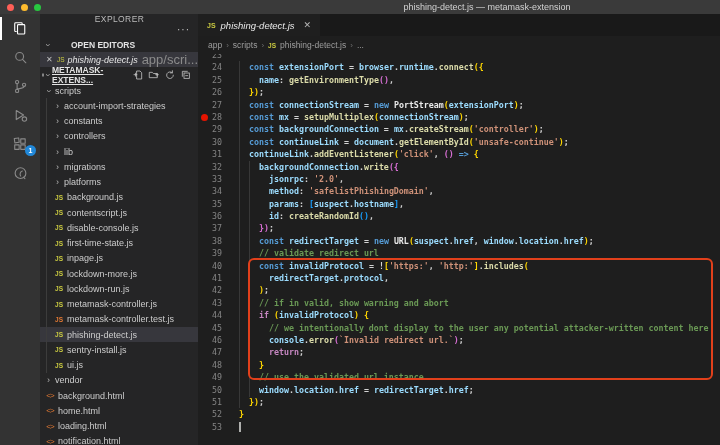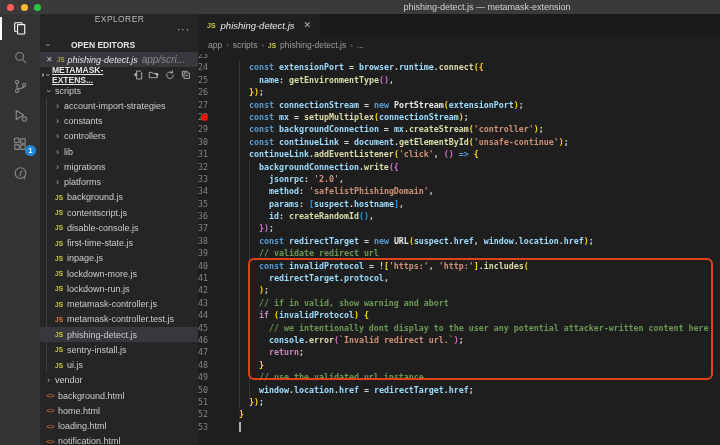--- a/index.html
+++ b/index.html
@@ -23,21 +23,21 @@
   .sidebar{position:absolute;left:40px;top:14px;width:158px;height:431px;background:#252526;color:#cccccc;z-index:30;overflow:hidden;}
   .sb-title{height:24px;display:flex;align-items:center;padding:0 8px 0 9px;font-size:8.5px;letter-spacing:.4px;color:#bbbbbb;flex-direction:column;}
   .sb-title .more{margin-left:auto;color:#c5c5c5;font-size:10px;letter-spacing:1px;}
   .sb-sec{height:14px;display:flex;align-items:center;font-size:8.5px;font-weight:bold;color:#e3e3e3;padding-left:3px;gap:19px;}
   .sb-sec2{height:16px;display:flex;align-items:center;font-size:8.5px;font-weight:bold;color:#e3e3e3;padding-left:3px;text-decoration:underline;}
   .chev{display:inline-block;width:9px;color:#b6b6b6;font-weight:normal;font-size:9px;text-align:center;flex:none;}
   .chev.open{transform:rotate(90deg);}
   .oe-item{height:15px;display:flex;align-items:center;background:#37373d;font-size:9px;padding-left:6px;white-space:nowrap;}
   .oe-item .close{color:#c0c0c0;font-size:8px;width:11px;flex:none;}
   .oe-item .lbl{font-style:italic;color:#e4e4e4;margin-left:3px;}
-  .oe-item .detail{font-style:italic;color:#8b8b8b;margin-left:4px;font-size:10px;}
+  .oe-item .detail{color:#8b8b8b;margin-left:4px;font-size:13px;}
   .sec-icons{margin-left:auto;display:flex;gap:4px;padding-right:6px;}
   .sec-icons svg{width:12px;height:12px;stroke:#c5c5c5;fill:none;stroke-width:1.2;stroke-linecap:round;}
   .tree{position:relative;}
   .trow{height:15.25px;display:flex;align-items:center;font-size:9px;white-space:nowrap;cursor:default;}
   .trow.sel{background:#37373d;}
   .trow .ficon{width:12px;flex:none;text-align:center;font-weight:bold;}
   .ficon.js{color:#cbcb41;font-size:6.5px;}
   .ficon.jstest{color:#e37933;font-size:6.5px;}
   .ficon.html{color:#e37933;font-size:8px;font-weight:normal;letter-spacing:-1px;}
   .trow .tlabel{margin-left:2px;color:#cccccc;}
@@ -50,21 +50,21 @@
   .tab .tlbl{font-size:9.5px;font-style:italic;color:#e8e8e8;}
   .tab .tclose{color:#b6b6b6;font-size:9px;margin-left:4px;}
   .breadcrumb{position:absolute;left:0;top:22px;width:522px;height:18px;background:#1e1e1e;
               display:flex;align-items:center;padding-left:10px;gap:4px;font-size:8.5px;color:#9d9d9d;z-index:5;}
   .breadcrumb .sep{color:#6d6d6d;font-size:8px;}
   .breadcrumb .jsbadge{color:#cbcb41;font-size:6.5px;font-weight:bold;}
   .codearea{position:absolute;left:0;top:40px;width:522px;height:391px;overflow:hidden;}
   .lines{position:absolute;left:0;top:-5px;width:100%;}
   .cl{position:relative;display:flex;height:12.4px;line-height:12.45px;
       font-family:"DejaVu Sans Mono","Liberation Mono",monospace;font-size:8.3px;font-weight:bold;white-space:pre;}
-  .ln{width:24px;flex:none;color:#858585;font-weight:normal;}
+  .ln{width:24px;flex:none;text-align:right;color:#858585;font-weight:normal;}
   .lc{flex:none;padding-left:17px;}
   .bp{position:absolute;left:3px;top:2.6px;width:7px;height:7px;border-radius:50%;background:#e51400;}
   .cursor{position:absolute;left:41px;top:1px;width:1.5px;height:10.5px;background:#aeafad;}
   .iguide{position:absolute;width:1px;background:#383838;}
   .tk-k{color:#569cd6}.tk-c{color:#c586c0}.tk-v{color:#9cdcfe}.tk-f{color:#dcdcaa}.tk-s{color:#ce9178}
   .tk-m{color:#e8e8e8}.tk-o{color:#6a9955}.tk-p{color:#d4d4d4}.tk-b1{color:#ffd700}.tk-b2{color:#da70d6}.tk-b3{color:#179fff}
   
   .annotation{position:absolute;left:248px;top:258px;width:461px;height:118px;border:2.5px solid #e2401b;
               border-radius:6px;z-index:55;pointer-events:none;}
 </style>

